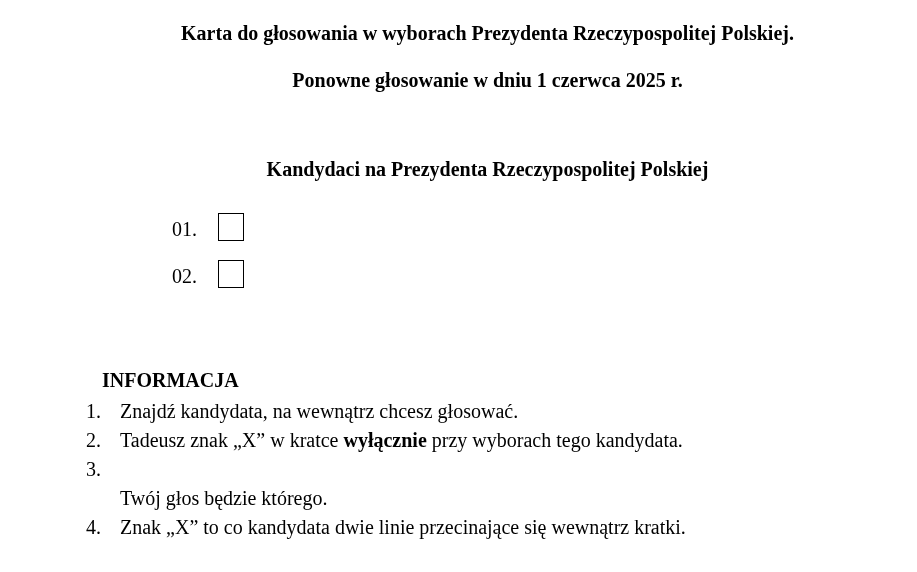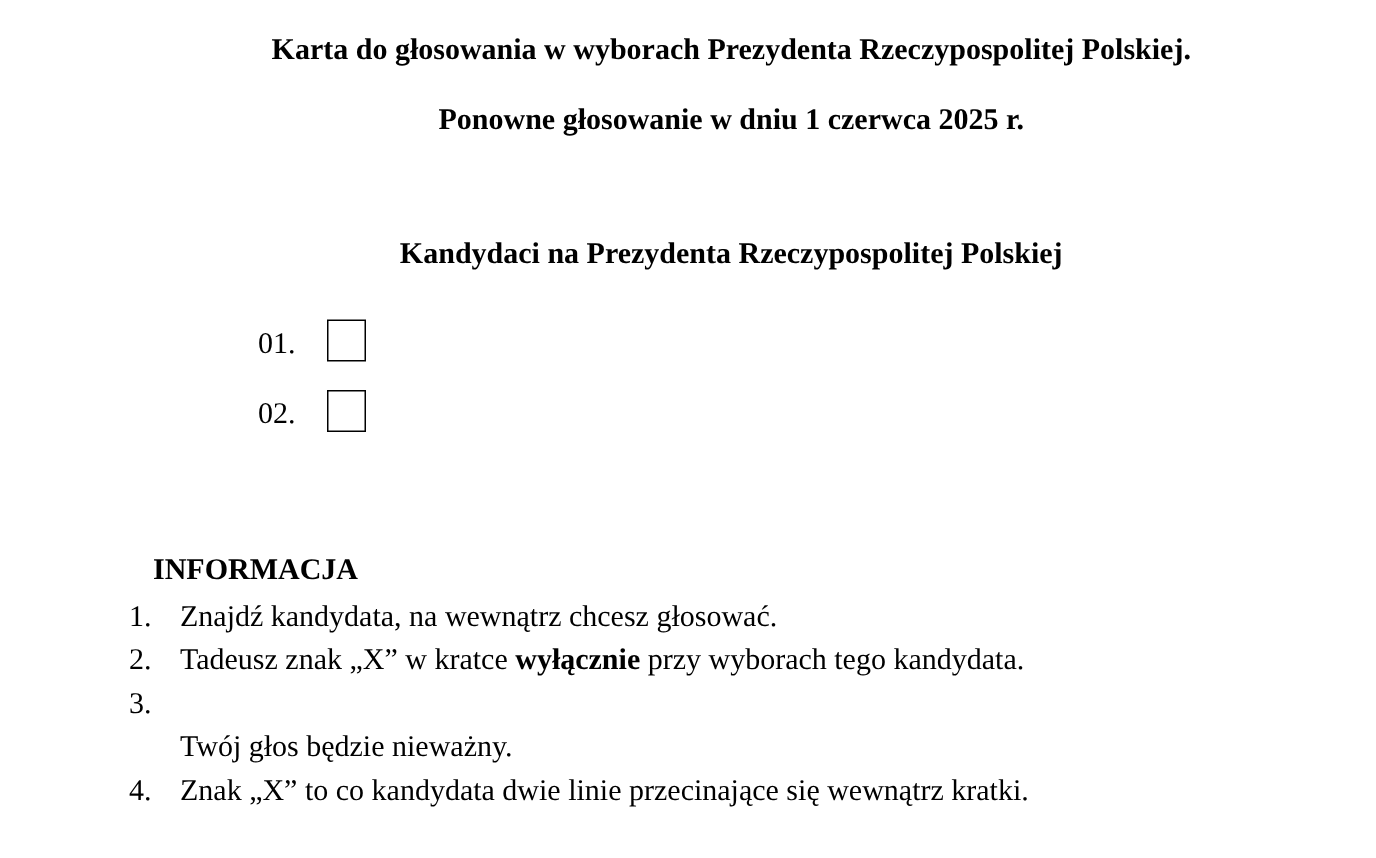--- a/index.html
+++ b/index.html
@@ -118,20 +118,20 @@
       <span class="info-text">Znajdź kandydata, na wewnątrz chcesz głosować.</span>
     </li>
     <li class="info-item">
       <span class="info-num">2.</span>
       <span class="info-text"><span>Tadeusz znak „X” w kratce </span><b>wyłącznie</b><span> przy wyborach tego kandydata.</span></span>
     </li>
     <li class="info-item">
       <span class="info-num">3.</span>
     </li>
     <li>
-      <span class="info-cont">Twój głos będzie nieważny.</span>
+      <span class="info-cont">Twój głos będzie którego.</span>
     </li>
     <li class="info-item">
       <span class="info-num">4.</span>
       <span class="info-text">Znak „X” to co kandydata dwie linie przecinające się wewnątrz kratki.</span>
     </li>
   </ul>
 </div>
 
 </body></html>

